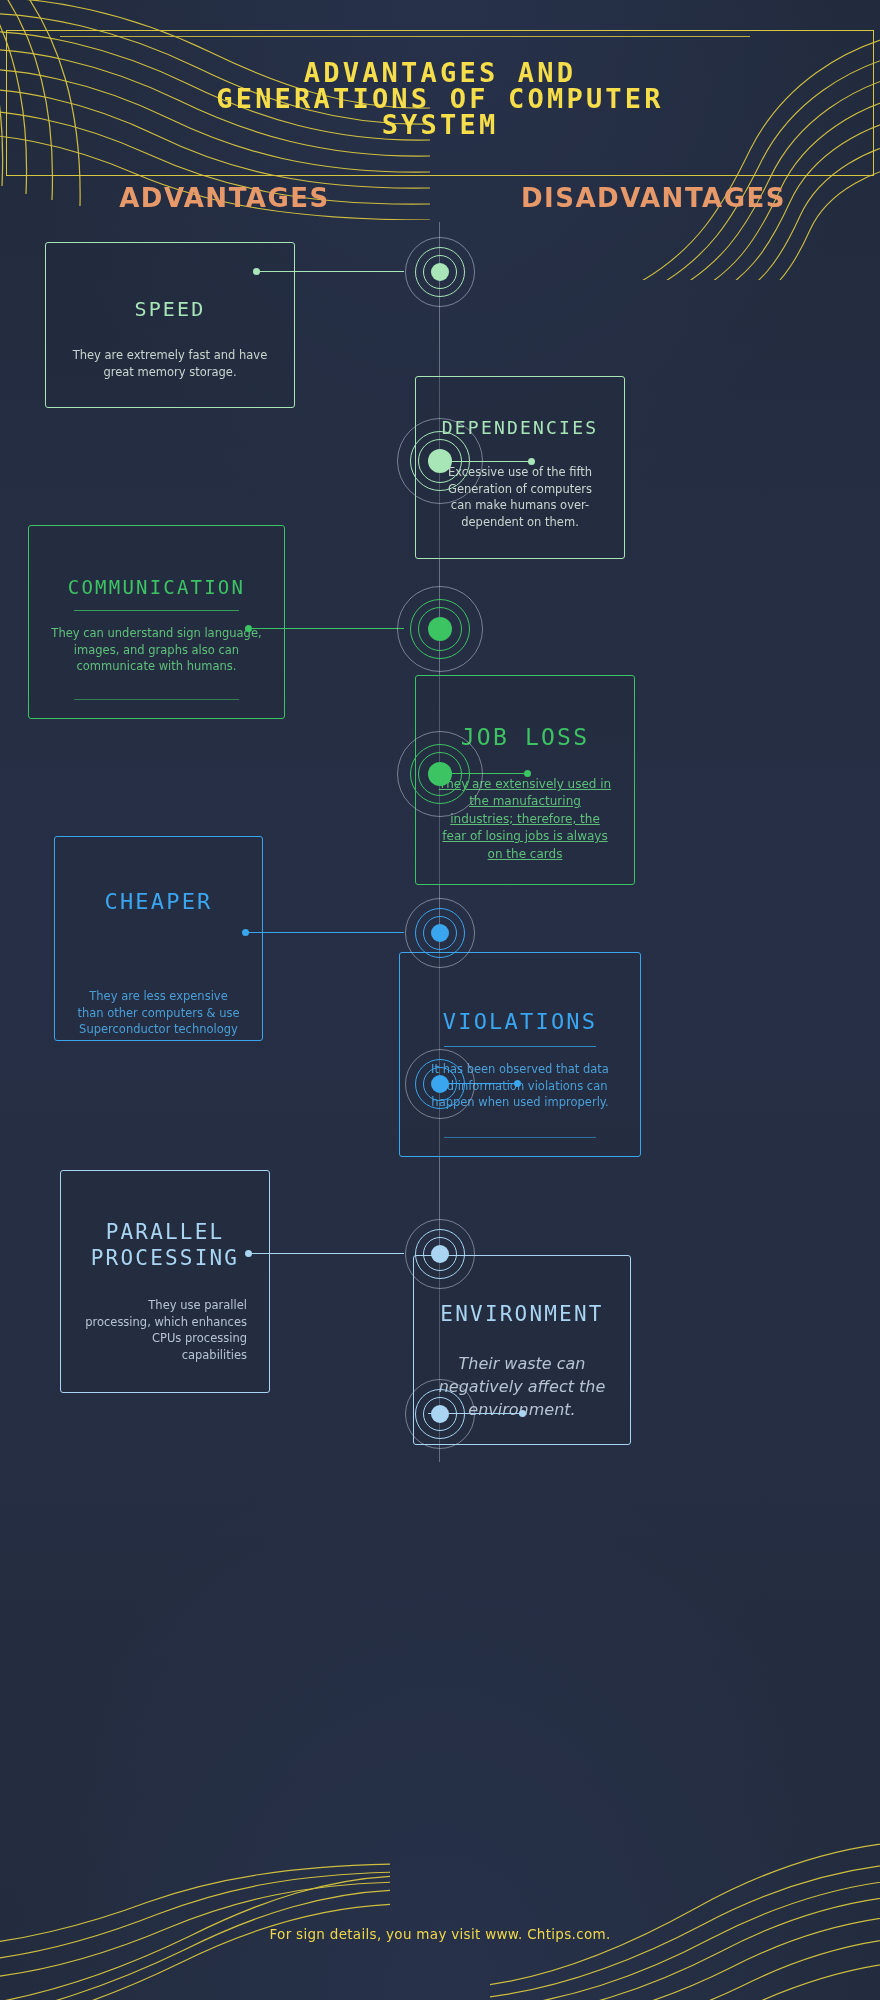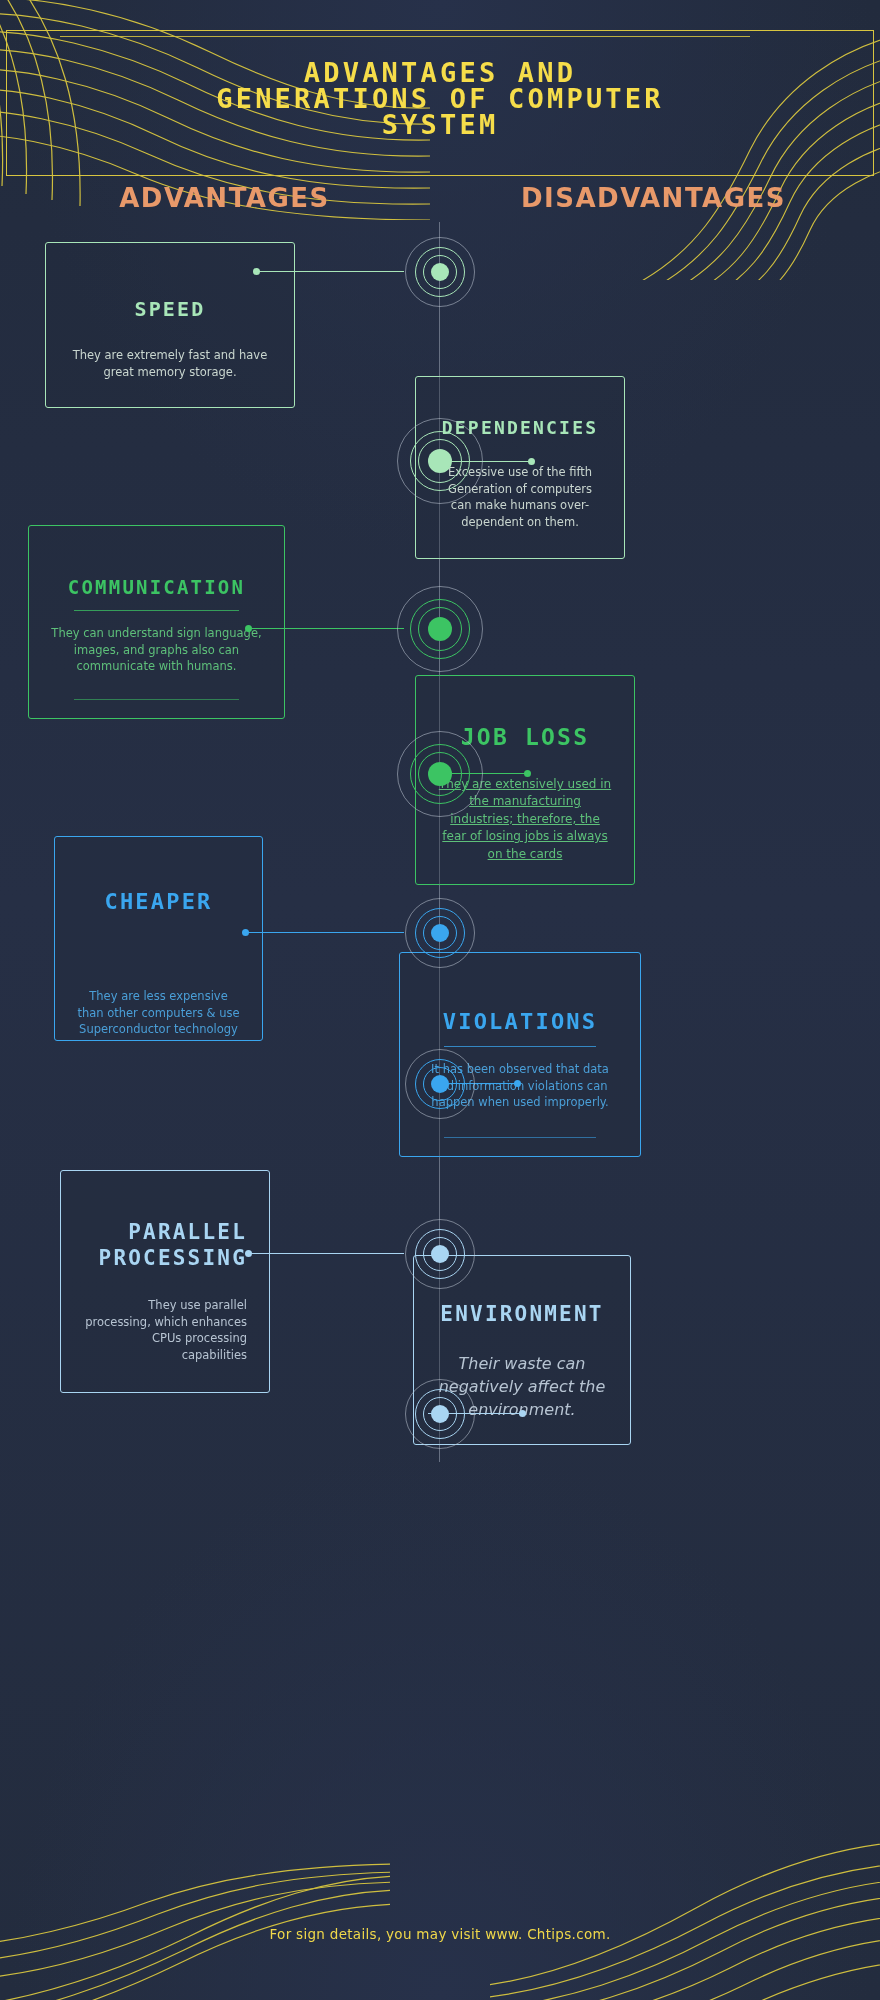--- a/index.html
+++ b/index.html
@@ -106,23 +106,23 @@
   .card{
     position:absolute; z-index:4;
     border:1px solid currentColor;
     border-radius:3px;
     padding:18px 22px;
     display:flex; flex-direction:column; align-items:center;
     background:rgba(34,43,61,.35);
   }
   .card h3{
     font-family:"DejaVu Sans Mono", monospace;
-    font-weight:700;
+    font-weight:400;
     letter-spacing:2.2px;
-    text-align:right;
+    text-align:center;
     color:currentColor;
     text-transform:uppercase;
   }
   .card .rule{
     width:78%; height:1px; background:currentColor; opacity:.75;
     margin:12px 0 14px;
   }
   .card .rule.bottom{ margin:14px 0 0; opacity:.55; }
   .card p{
     font-family:"DejaVu Sans", sans-serif;

